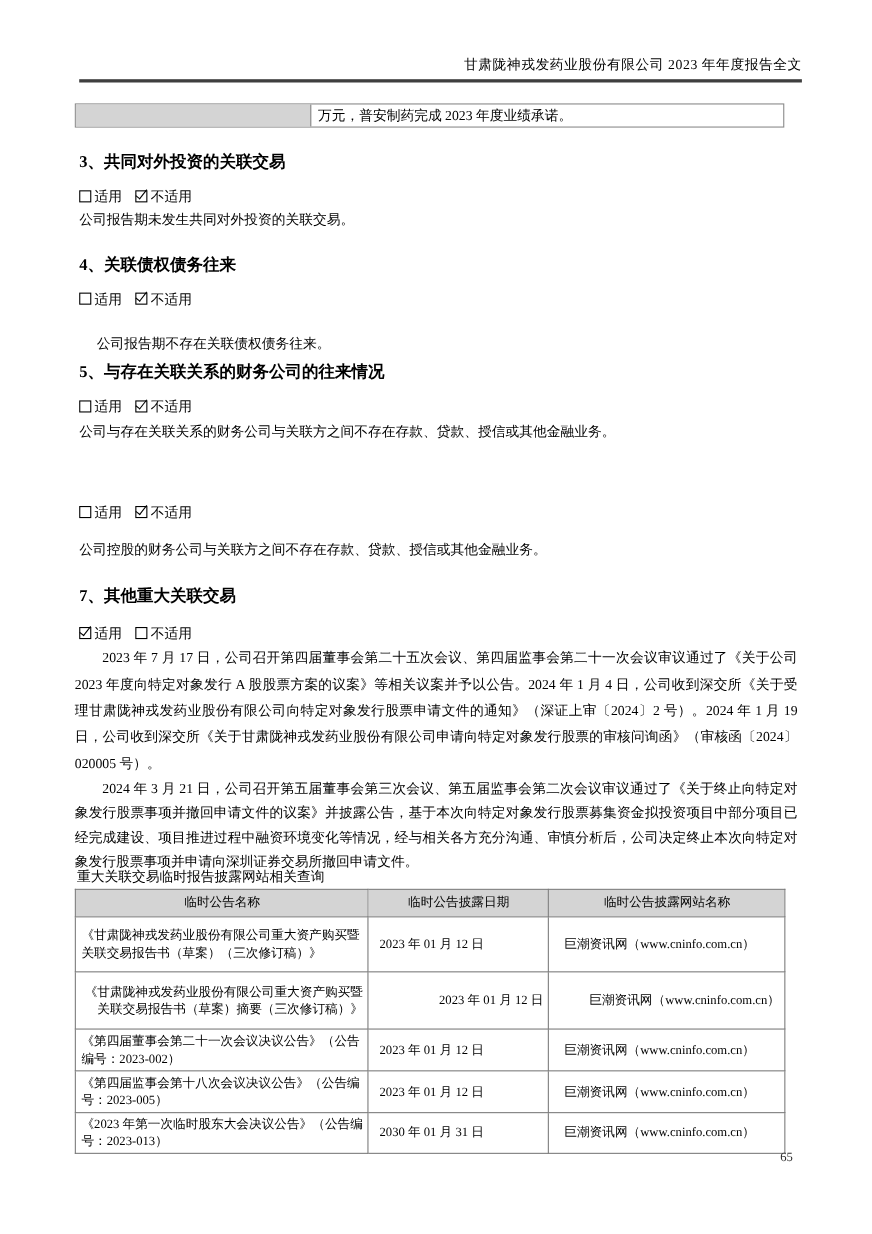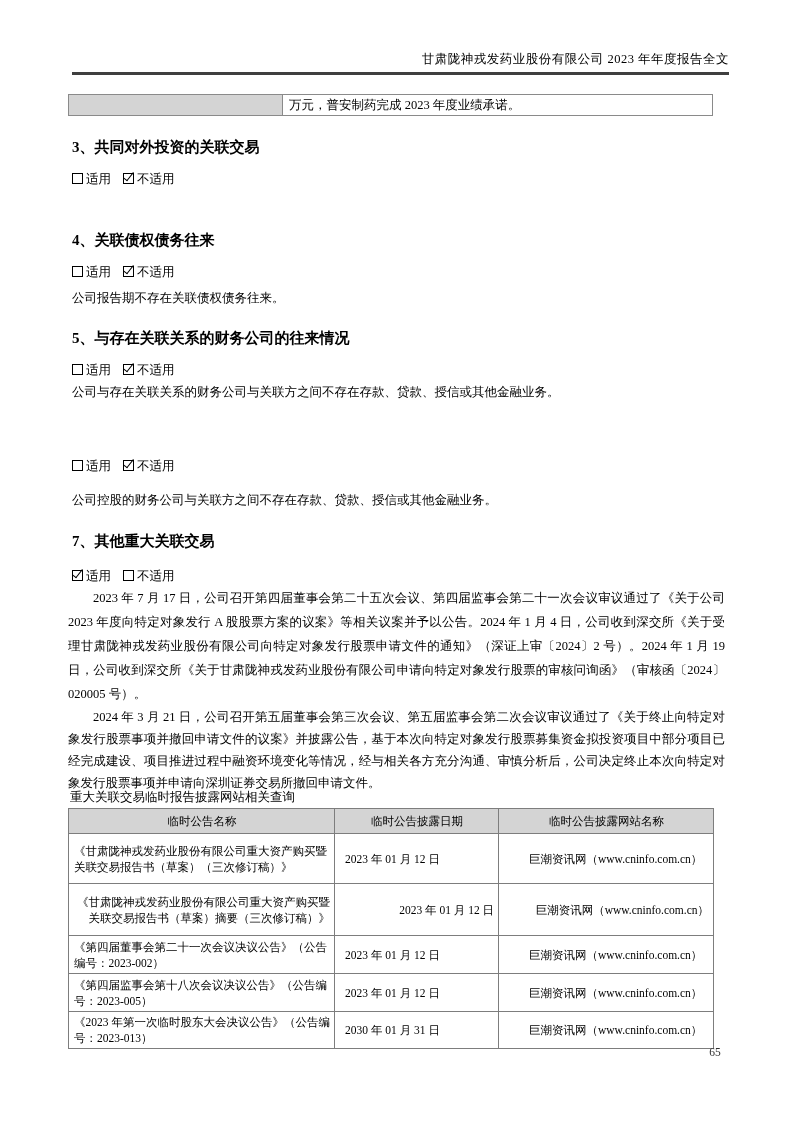--- a/index.html
+++ b/index.html
@@ -121,21 +121,21 @@
   .disc-table th{
     background:#d4d4d4;
     font-weight:normal;
     text-align:center;
     height:20px;
   }
   .disc-table col.c1{width:266px;}
   .disc-table col.c2{width:164px;}
   .disc-table col.c3{width:215px;}
   .disc-table td.date{padding-left:10px;margin-top:28px;}
-  .disc-table td.site{padding-left:30px;}
+  .disc-table td.site{padding-left:14px;}
   .disc-table tr.r1{height:50px;}
   .disc-table tr.r2{height:52px;text-align:right;}
   .disc-table tr.r3{height:38px;}
   .disc-table tr.r4{height:38px;}
   .disc-table tr.r5{height:32px;}
 
   .page-number{
     left:700px;top:1046px;width:30px;
     font-size:11.5px;
     color:#2e2e2e;
@@ -152,26 +152,27 @@
 
   <div class="abs fragment">
     <div class="cell-gray"></div>
     <div class="cell-text">万元，普安制药完成 2023 年度业绩承诺。</div>
   </div>
 
   <div class="abs sec-heading" style="top:138px;">3、共同对外投资的关联交易</div>
   <div class="abs apply-line" style="top:171px;">
     <span class="grp"><span class="cb" data-checked="false"></span><span>适用</span></span><span class="grp"><span class="cb" data-checked="true"><span class="mark"></span></span><span>不适用</span></span>
   </div>
+  <div class="abs body-line" style="top:192px;">公司报告期未发生共同对外投资的关联交易。</div>
 
   <div class="abs sec-heading" style="top:231px;">4、关联债权债务往来</div>
   <div class="abs apply-line" style="top:264px;">
     <span class="grp"><span class="cb" data-checked="false"></span><span>适用</span></span><span class="grp"><span class="cb" data-checked="true"><span class="mark"></span></span><span>不适用</span></span>
   </div>
-  <div class="abs body-line" style="top:290px;">公司报告期不存在关联债权债务往来。</div>
+  <div class="abs body-line" style="top:304px;margin-left:16px;">公司报告期不存在关联债权债务往来。</div>
 
   <div class="abs sec-heading" style="top:329px;">5、与存在关联关系的财务公司的往来情况</div>
   <div class="abs apply-line" style="top:362px;">
     <span class="grp"><span class="cb" data-checked="false"></span><span>适用</span></span><span class="grp"><span class="cb" data-checked="true"><span class="mark"></span></span><span>不适用</span></span>
   </div>
   <div class="abs body-line" style="top:384px;">公司与存在关联关系的财务公司与关联方之间不存在存款、贷款、授信或其他金融业务。</div>
 
   <div class="abs apply-line" style="top:458px;">
     <span class="grp"><span class="cb" data-checked="false"></span><span>适用</span></span><span class="grp"><span class="cb" data-checked="true"><span class="mark"></span></span><span>不适用</span></span>
   </div>

